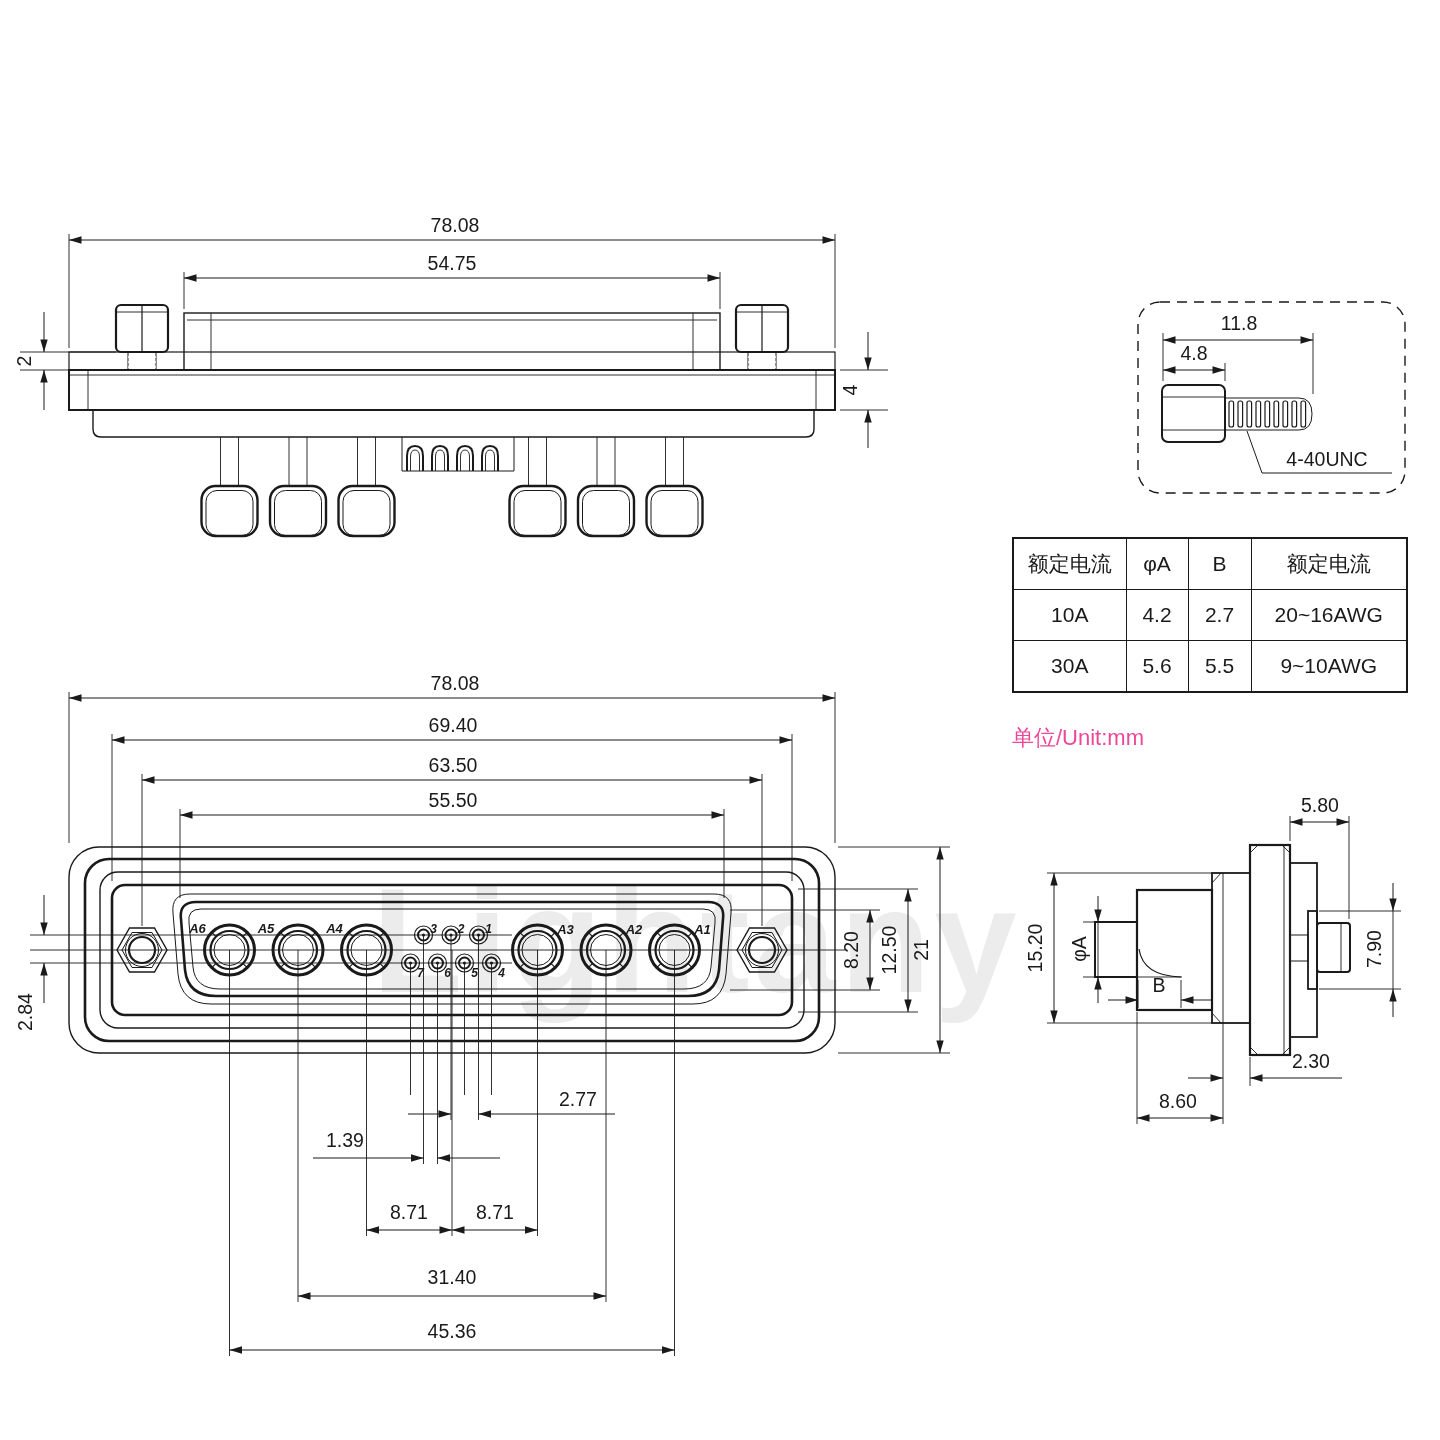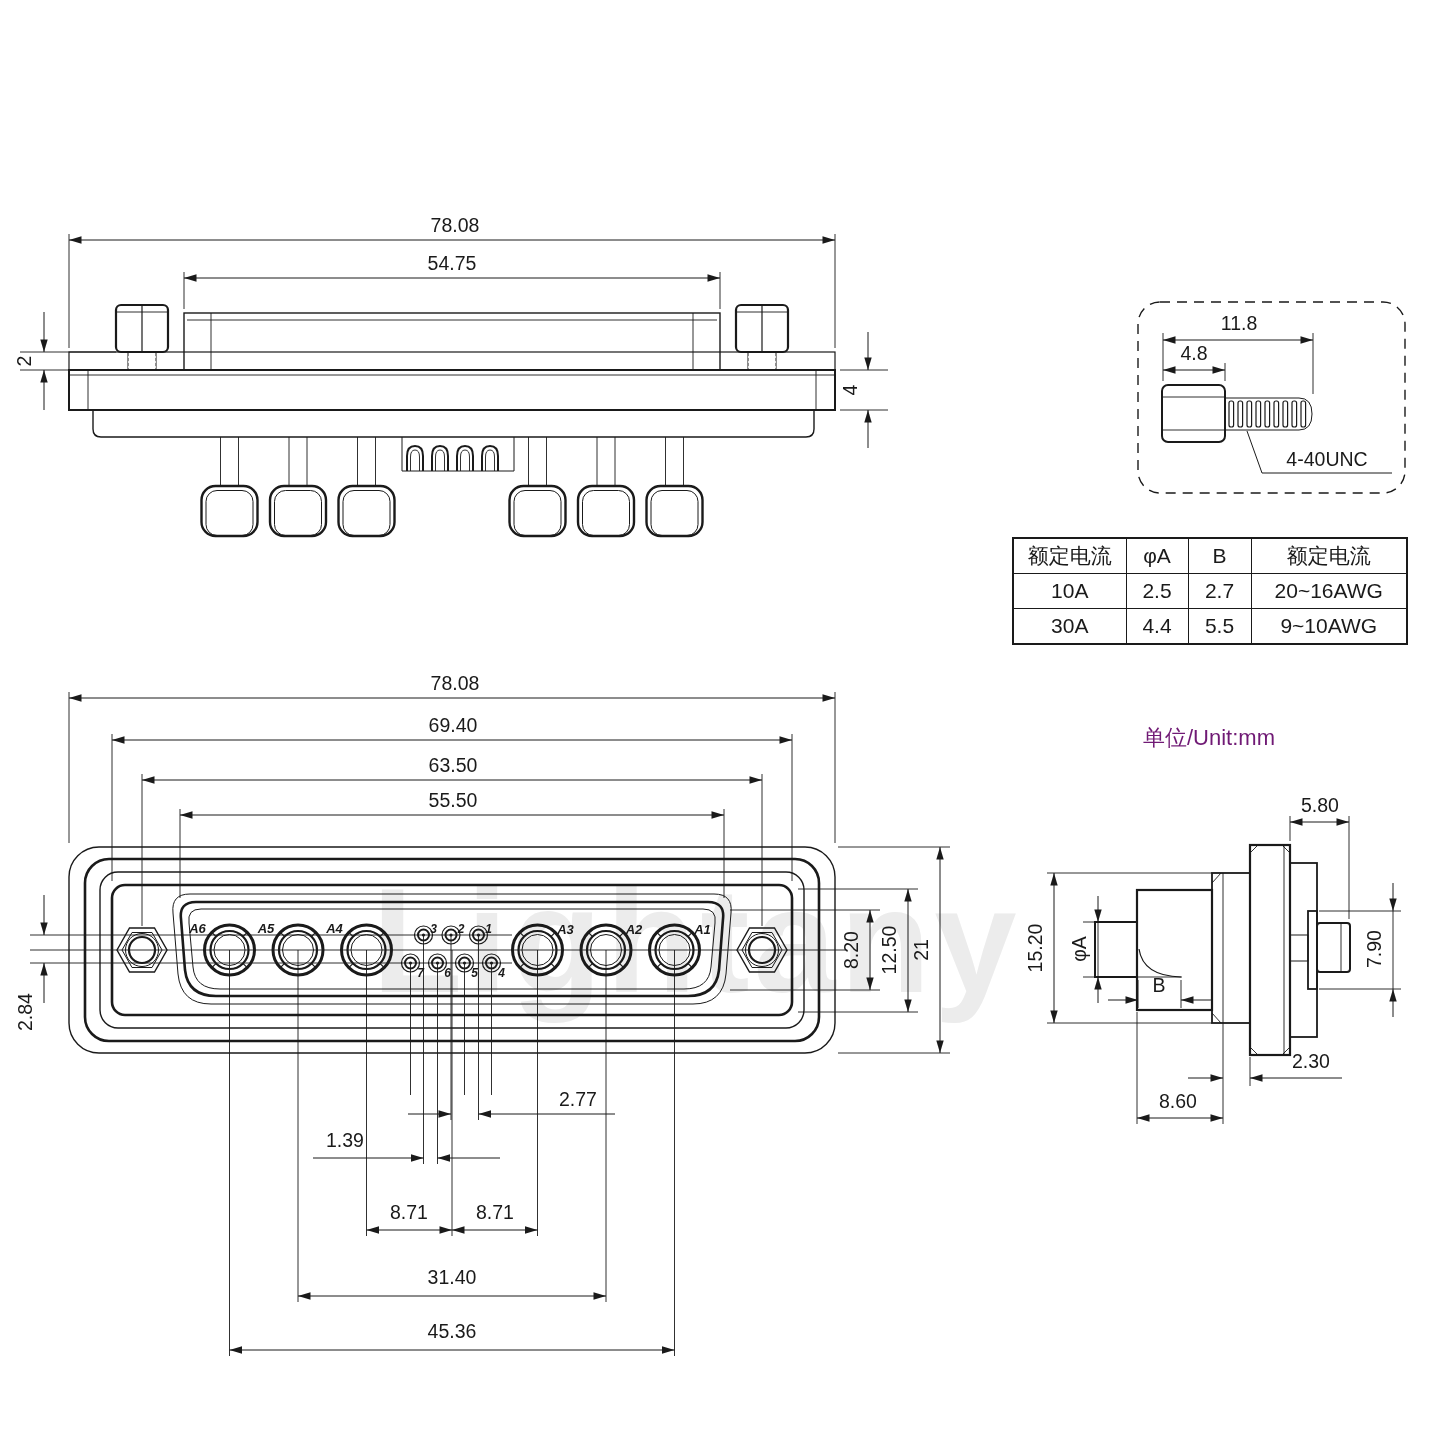--- a/index.html
+++ b/index.html
@@ -18,24 +18,24 @@
   .lblA{font-style:italic;font-weight:700;font-size:13px;text-anchor:middle}
   .lblS{font-style:italic;font-weight:700;font-size:12px;text-anchor:middle}
   .logo{font-weight:700;font-size:27px;letter-spacing:1.5px;text-anchor:middle;
         fill:none !important;stroke:#1a1a1a;stroke-width:1px;}
   .fillDark{fill:#111;stroke:none;}
   .dash{stroke-dasharray:10 7;}
   
   #specTable{position:absolute;left:1012px;top:537px;z-index:2;border-collapse:collapse;
              table-layout:fixed;}
   #specTable td,#specTable th{border:1.5px solid #1a1a1a;font-size:21px;font-weight:400;
-             text-align:center;padding:0;height:34px;color:#1a1a1a;}
+             text-align:center;padding:8px;height:34px;color:#1a1a1a;}
   #specTable{border:2.5px solid #1a1a1a;}
   #unitNote{position:absolute;left:1012px;top:723px;width:394px;z-index:2;font-size:22px;
-            color:#701a75;text-align:center;}
+            color:#ec4899;text-align:left;}
 </style>
 </head>
 <body>
 
 <div id="page">
 
   <div id="wm">Lightany</div>
 
   <svg id="cv" width="1440" height="1440" viewBox="0 0 1440 1440">
     <defs>
@@ -517,27 +517,27 @@
       </colgroup>
     <tbody>
         <tr>
       <th>额定电流</th>
       <th>φA</th>
       <th>B</th>
       <th>额定电流</th>
     </tr>
     <tr>
       <td>10A</td>
-      <td>2.5</td>
+      <td>4.2</td>
       <td>2.7</td>
       <td>20~16AWG</td>
     </tr>
     <tr>
       <td>30A</td>
-      <td>4.4</td>
+      <td>5.6</td>
       <td>5.5</td>
       <td>9~10AWG</td>
     </tr>
   </tbody>
     </table>
   <div id="unitNote">单位/Unit:mm</div>
 
 </div>
 
 </body></html>

